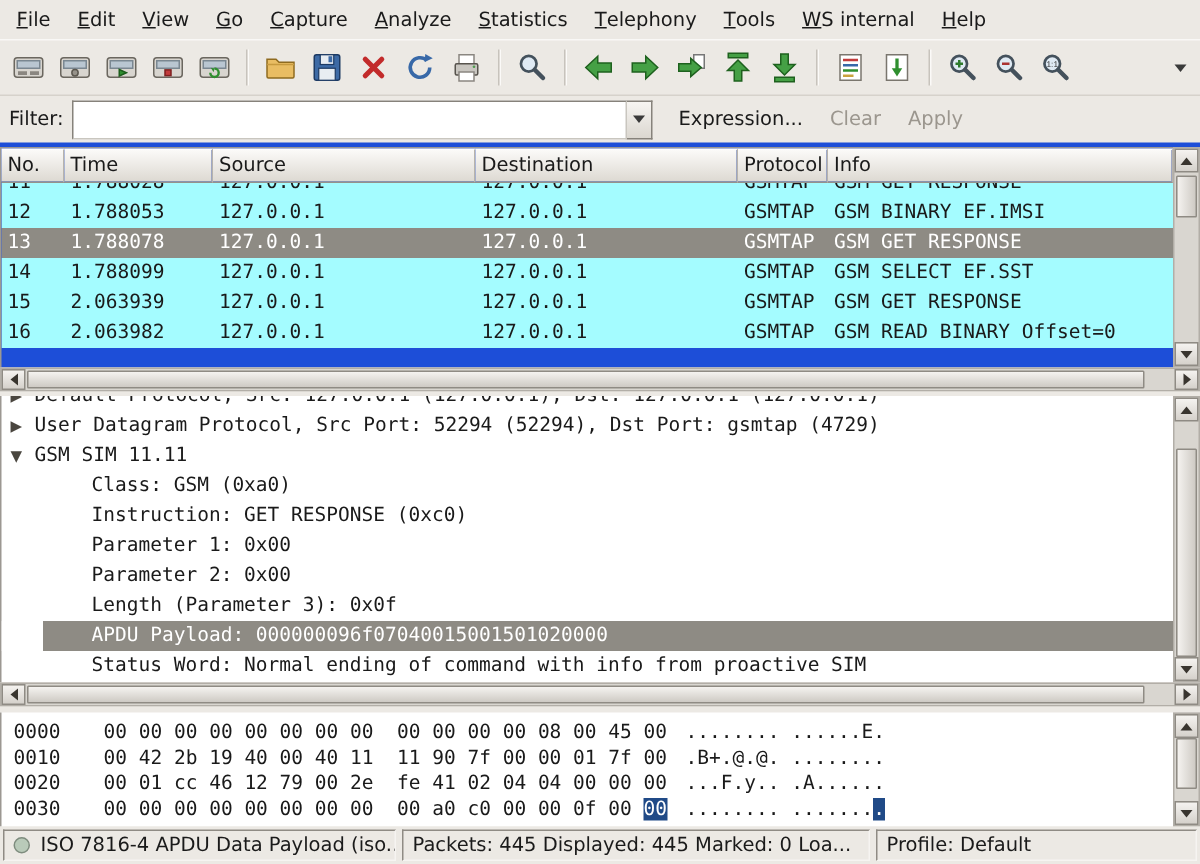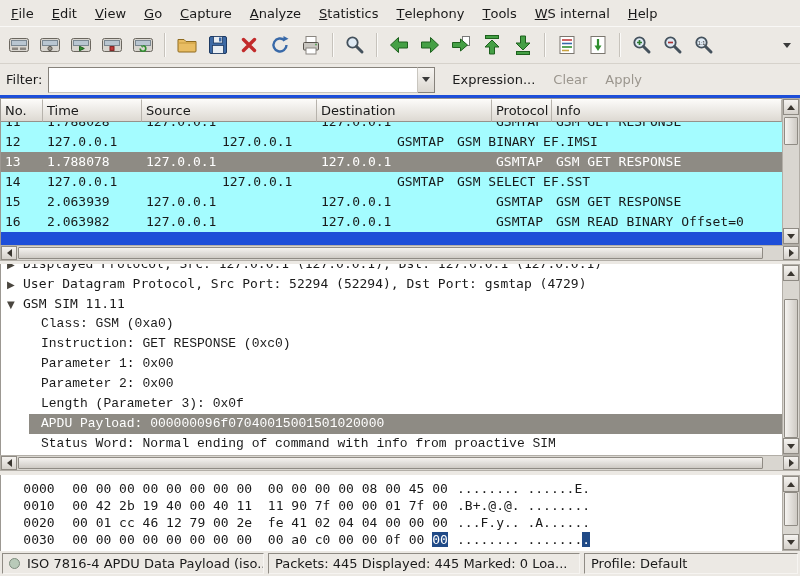--- a/index.html
+++ b/index.html
@@ -61,29 +61,29 @@
   .td { width:0;height:0;border-left:4px solid transparent;border-right:4px solid transparent;border-top:5px solid #39352f; }
   .tl { width:0;height:0;border-top:4px solid transparent;border-bottom:4px solid transparent;border-right:5px solid #39352f; }
   .tr { width:0;height:0;border-top:4px solid transparent;border-bottom:4px solid transparent;border-left:5px solid #39352f; }
 
   .splitter { position:absolute; left:0; right:0; background:#ece9e4; }
 
   
   .detail { position:absolute; top:264px; left:0; width:782px; height:191px; background:#ffffff; overflow:hidden; border-left:1px solid #9c9892; font-family:"DejaVu Sans Mono","Liberation Mono",monospace; }
   .dwrap { margin-top:-10px; }
   .dline { height:20px; line-height:20px; white-space:pre; padding-left:6px; }
-  .dline.child { padding-left:40px;font-family:Liberation Mono, monospace; }
+  .dline.child { padding-left:60px; }
   .dline .exp { display:inline-block; width:16px; font-size:10px; color:#4a463f; font-family:"DejaVu Sans","Liberation Sans",sans-serif; }
   .exp-c::before { content:"▶"; }
   .exp-e::before { content:"▼"; }
   .dline.sel { background:linear-gradient(to right,#ffffff 28px,#8e8b84 28px); color:#ffffff; }
 
   
   .hexpane { position:absolute; top:475px; left:0; width:782px; height:76px; background:#ffffff; border-left:1px solid #9c9892; padding-top:5px; font-family:"DejaVu Sans Mono","Liberation Mono",monospace; }
-  .hexline { display:flex; height:17px; line-height:17px; white-space:pre;text-align:center; }
+  .hexline { display:flex; height:17px; line-height:17px; white-space:pre; }
   .hoff { width:68px; padding-left:8px; flex:0 0 68px; }
   .hhex { width:382px; flex:0 0 382px; }
   .hascii { padding-left:6px; }
   .hsel { background:#204a87; color:#ffffff;margin-top:20px; }
 
   
   .statusbar { position:absolute; top:551px; left:0; right:0; height:25px; display:flex; align-items:center; gap:4px; padding:0 2px; background:#ece9e4; }
   .sbox { height:21px; border:1px solid; border-color:#8f8b84 #f6f4f1 #f6f4f1 #8f8b84; display:flex; align-items:center; padding:0 6px; white-space:nowrap; overflow:hidden; }
   .sbox.left { width:262px; }
   .sbox.mid { width:312px; }
@@ -319,35 +319,37 @@
     <div class="prow first cyan">
       <span class="pcell w-no">11</span>
         <span class="pcell w-time">1.788028</span>
         <span class="pcell w-src">127.0.0.1</span>
         <span class="pcell w-dst">127.0.0.1</span>
         <span class="pcell w-proto">GSMTAP</span>
         <span class="pcell w-info">GSM GET RESPONSE</span>
     </div>
     <div class="prow cyan">
       <span class="pcell w-no">12</span>
+        <span class="pcell w-time">1.788053</span>
         <span class="pcell w-src">127.0.0.1</span>
         <span class="pcell w-dst">127.0.0.1</span>
         <span class="pcell w-proto">GSMTAP</span>
         <span class="pcell w-info">GSM BINARY EF.IMSI</span>
     </div>
     <div class="prow sel">
       <span class="pcell w-no">13</span>
         <span class="pcell w-time">1.788078</span>
         <span class="pcell w-src">127.0.0.1</span>
         <span class="pcell w-dst">127.0.0.1</span>
         <span class="pcell w-proto">GSMTAP</span>
         <span class="pcell w-info">GSM GET RESPONSE</span>
     </div>
     <div class="prow cyan">
       <span class="pcell w-no">14</span>
+        <span class="pcell w-time">1.788099</span>
         <span class="pcell w-src">127.0.0.1</span>
         <span class="pcell w-dst">127.0.0.1</span>
         <span class="pcell w-proto">GSMTAP</span>
         <span class="pcell w-info">GSM SELECT EF.SST</span>
     </div>
     <div class="prow cyan">
       <span class="pcell w-no">15</span>
         <span class="pcell w-time">2.063939</span>
         <span class="pcell w-src">127.0.0.1</span>
         <span class="pcell w-dst">127.0.0.1</span>
@@ -386,21 +388,21 @@
     </div>
   <div class="hstep">
       <span class="tr"></span>
     </div>
 </div>
 
 <div class="splitter" style="top:261px; height:3px;"></div>
 
 <div class="detail">
   <div class="dwrap">
-    <div class="dline"><span class="exp exp-c"></span><span>Displayed Protocol, Src: 127.0.0.1 (127.0.0.1), Dst: 127.0.0.1 (127.0.0.1)</span></div>
+    <div class="dline"><span class="exp exp-c"></span><span>Default Protocol, Src: 127.0.0.1 (127.0.0.1), Dst: 127.0.0.1 (127.0.0.1)</span></div>
     <div class="dline"><span class="exp exp-c"></span><span>User Datagram Protocol, Src Port: 52294 (52294), Dst Port: gsmtap (4729)</span></div>
     <div class="dline"><span class="exp exp-e"></span><span>GSM SIM 11.11</span></div>
     <div class="dline child"><span>Class: GSM (0xa0)</span></div>
     <div class="dline child"><span>Instruction: GET RESPONSE (0xc0)</span></div>
     <div class="dline child"><span>Parameter 1: 0x00</span></div>
     <div class="dline child"><span>Parameter 2: 0x00</span></div>
     <div class="dline child"><span>Length (Parameter 3): 0x0f</span></div>
     <div class="dline child sel"><span>APDU Payload: 000000096f07040015001501020000</span></div>
     <div class="dline child"><span>Status Word: Normal ending of command with info from proactive SIM</span></div>
   </div>

